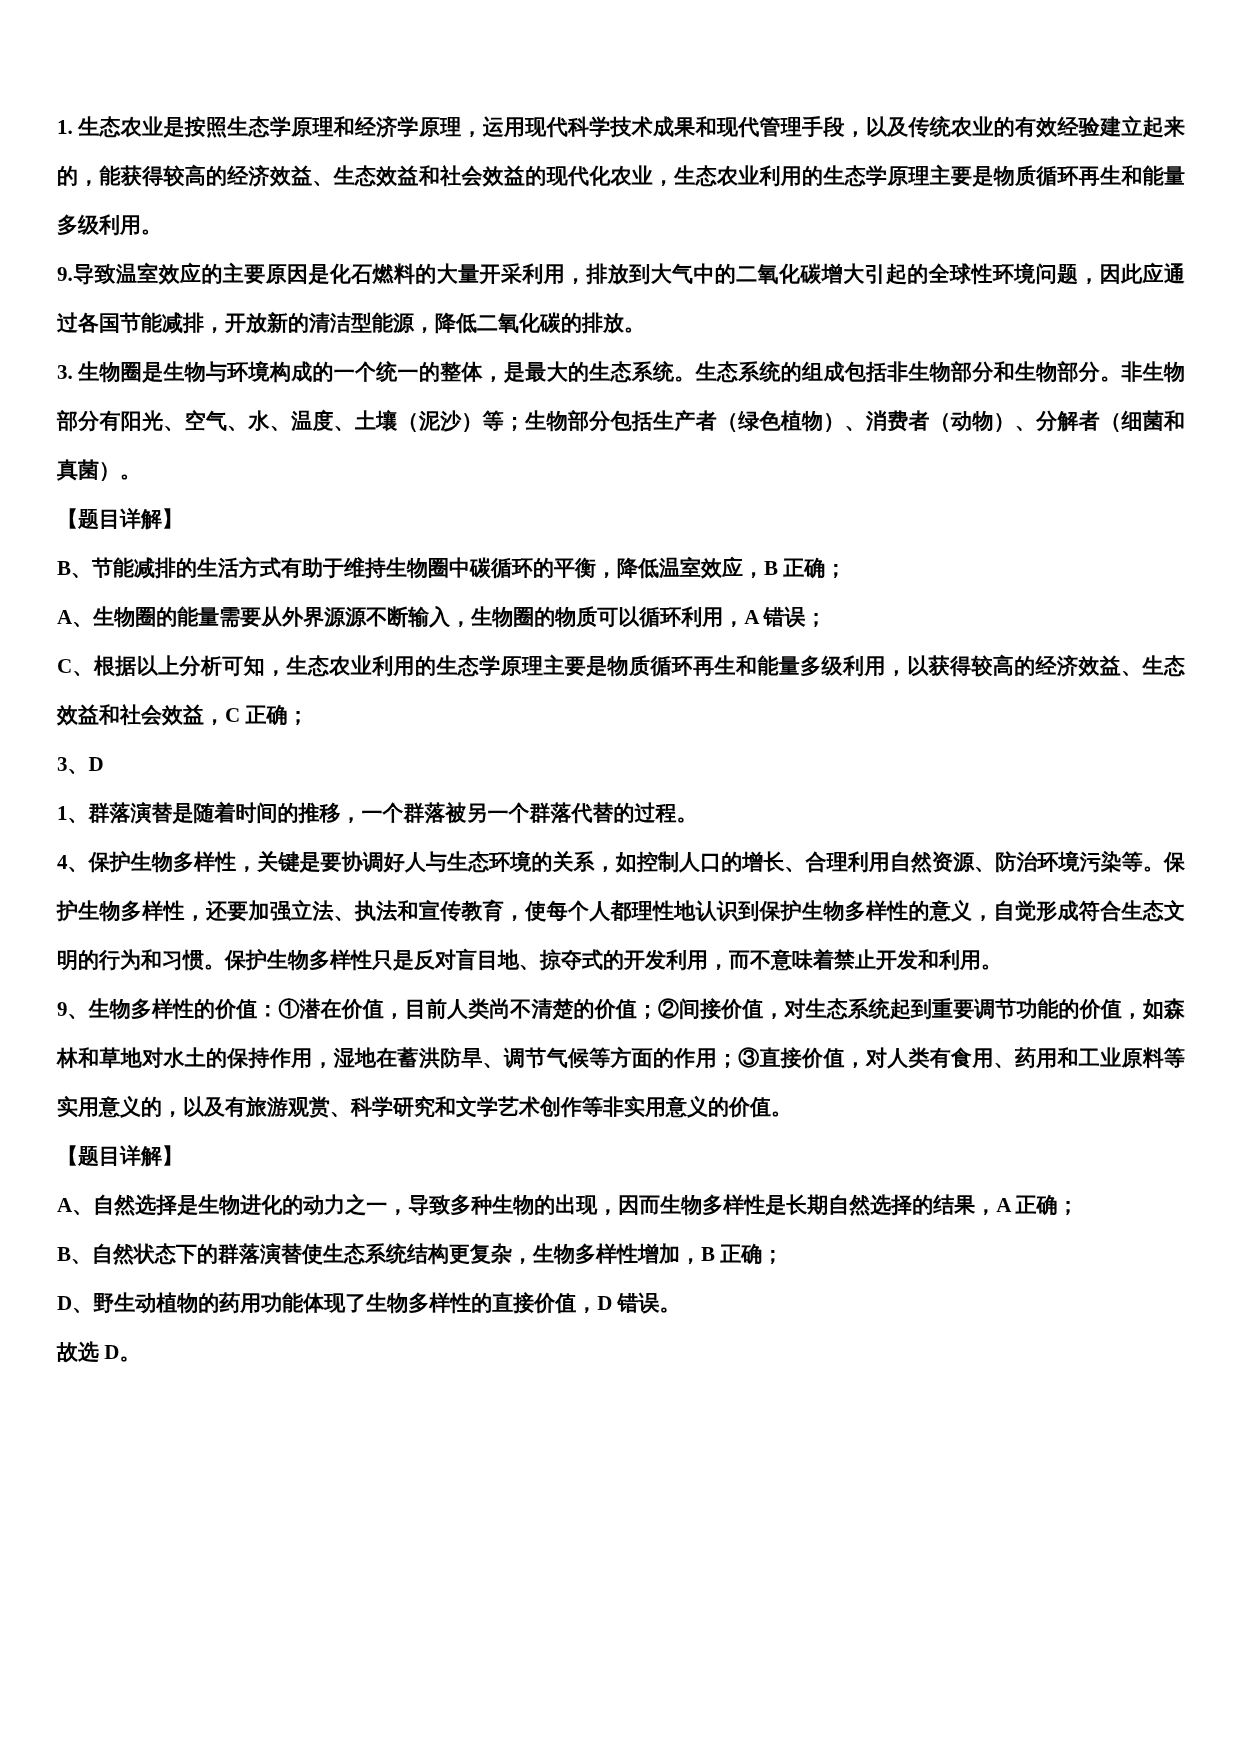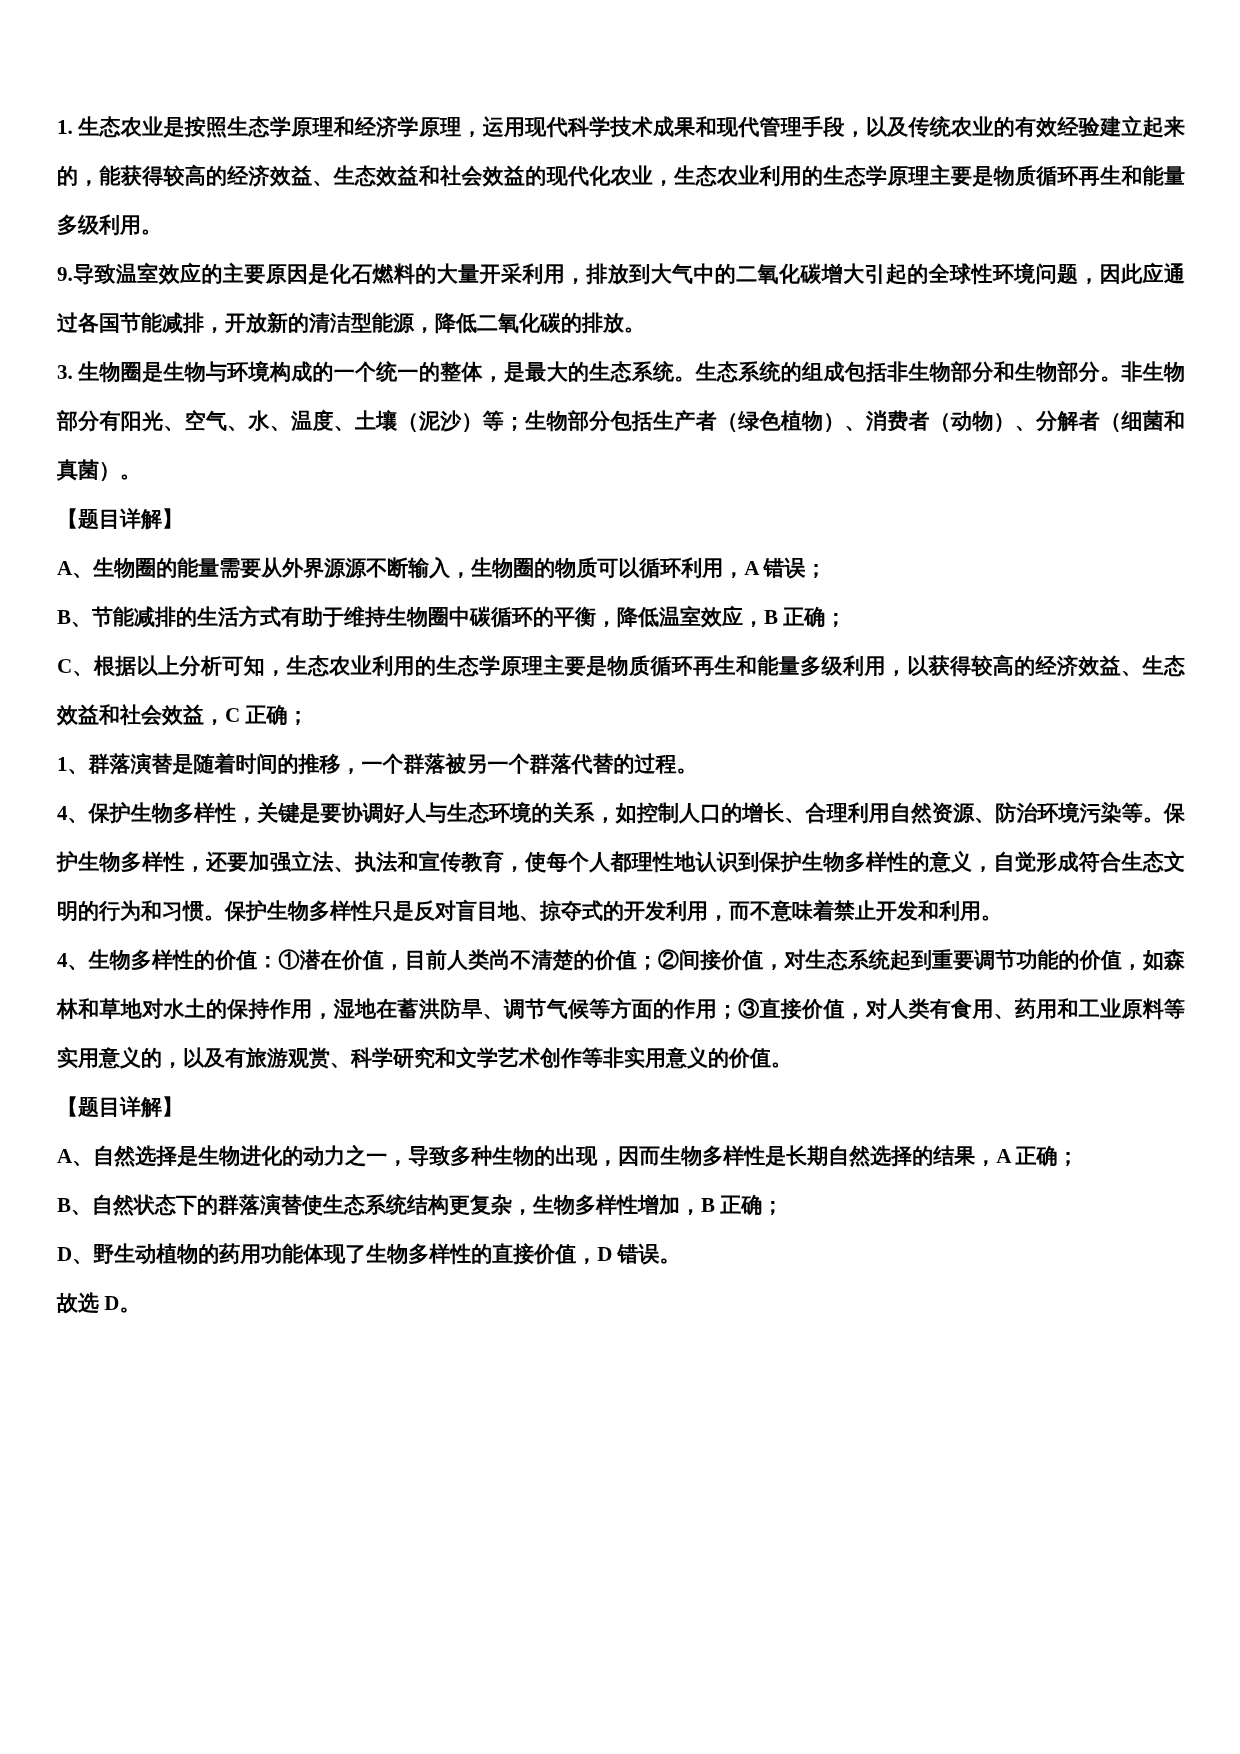--- a/index.html
+++ b/index.html
@@ -33,25 +33,26 @@
 </style>
 </head>
 <body>
 
 <div class="page">
   <div class="doc-body">
     <p>1. 生态农业是按照生态学原理和经济学原理，运用现代科学技术成果和现代管理手段，以及传统农业的有效经验建立起来的，能获得较高的经济效益、生态效益和社会效益的现代化农业，生态农业利用的生态学原理主要是物质循环再生和能量多级利用。</p>
     <p>9.导致温室效应的主要原因是化石燃料的大量开采利用，排放到大气中的二氧化碳增大引起的全球性环境问题，因此应通过各国节能减排，开放新的清洁型能源，降低二氧化碳的排放。</p>
     <p>3. 生物圈是生物与环境构成的一个统一的整体，是最大的生态系统。生态系统的组成包括非生物部分和生物部分。非生物部分有阳光、空气、水、温度、土壤（泥沙）等；生物部分包括生产者（绿色植物）、消费者（动物）、分解者（细菌和真菌）。</p>
     <p>【题目详解】</p>
+    <p>B、节能减排的生活方式有助于维持生物圈中碳循环的平衡，降低温室效应，B 正确；</p>
     <p>A、生物圈的能量需要从外界源源不断输入，生物圈的物质可以循环利用，A 错误；</p>
-    <p>B、节能减排的生活方式有助于维持生物圈中碳循环的平衡，降低温室效应，B 正确；</p>
     <p>C、根据以上分析可知，生态农业利用的生态学原理主要是物质循环再生和能量多级利用，以获得较高的经济效益、生态效益和社会效益，C 正确；</p>
+    <p>3、D</p>
     <p>1、群落演替是随着时间的推移，一个群落被另一个群落代替的过程。</p>
     <p>4、保护生物多样性，关键是要协调好人与生态环境的关系，如控制人口的增长、合理利用自然资源、防治环境污染等。保护生物多样性，还要加强立法、执法和宣传教育，使每个人都理性地认识到保护生物多样性的意义，自觉形成符合生态文明的行为和习惯。保护生物多样性只是反对盲目地、掠夺式的开发利用，而不意味着禁止开发和利用。</p>
-    <p>4、生物多样性的价值：①潜在价值，目前人类尚不清楚的价值；②间接价值，对生态系统起到重要调节功能的价值，如森林和草地对水土的保持作用，湿地在蓄洪防旱、调节气候等方面的作用；③直接价值，对人类有食用、药用和工业原料等实用意义的，以及有旅游观赏、科学研究和文学艺术创作等非实用意义的价值。</p>
+    <p>9、生物多样性的价值：①潜在价值，目前人类尚不清楚的价值；②间接价值，对生态系统起到重要调节功能的价值，如森林和草地对水土的保持作用，湿地在蓄洪防旱、调节气候等方面的作用；③直接价值，对人类有食用、药用和工业原料等实用意义的，以及有旅游观赏、科学研究和文学艺术创作等非实用意义的价值。</p>
     <p>【题目详解】</p>
     <p>A、自然选择是生物进化的动力之一，导致多种生物的出现，因而生物多样性是长期自然选择的结果，A 正确；</p>
     <p>B、自然状态下的群落演替使生态系统结构更复杂，生物多样性增加，B 正确；</p>
     <p>D、野生动植物的药用功能体现了生物多样性的直接价值，D 错误。</p>
     <p>故选 D。</p>
   </div>
 </div>
 
 </body></html>

